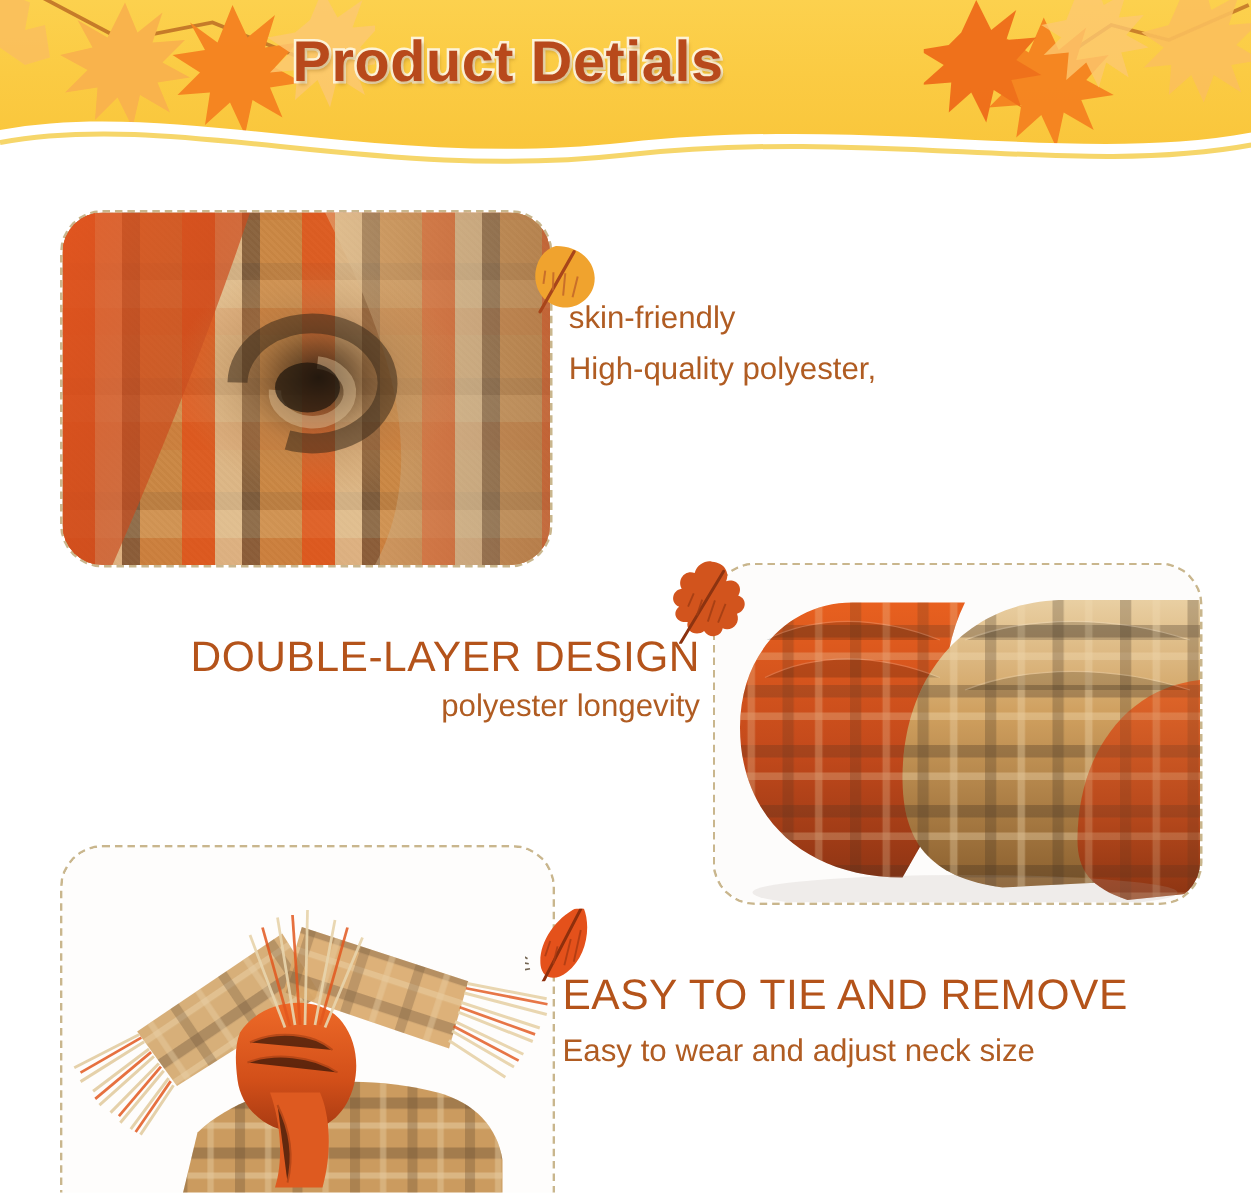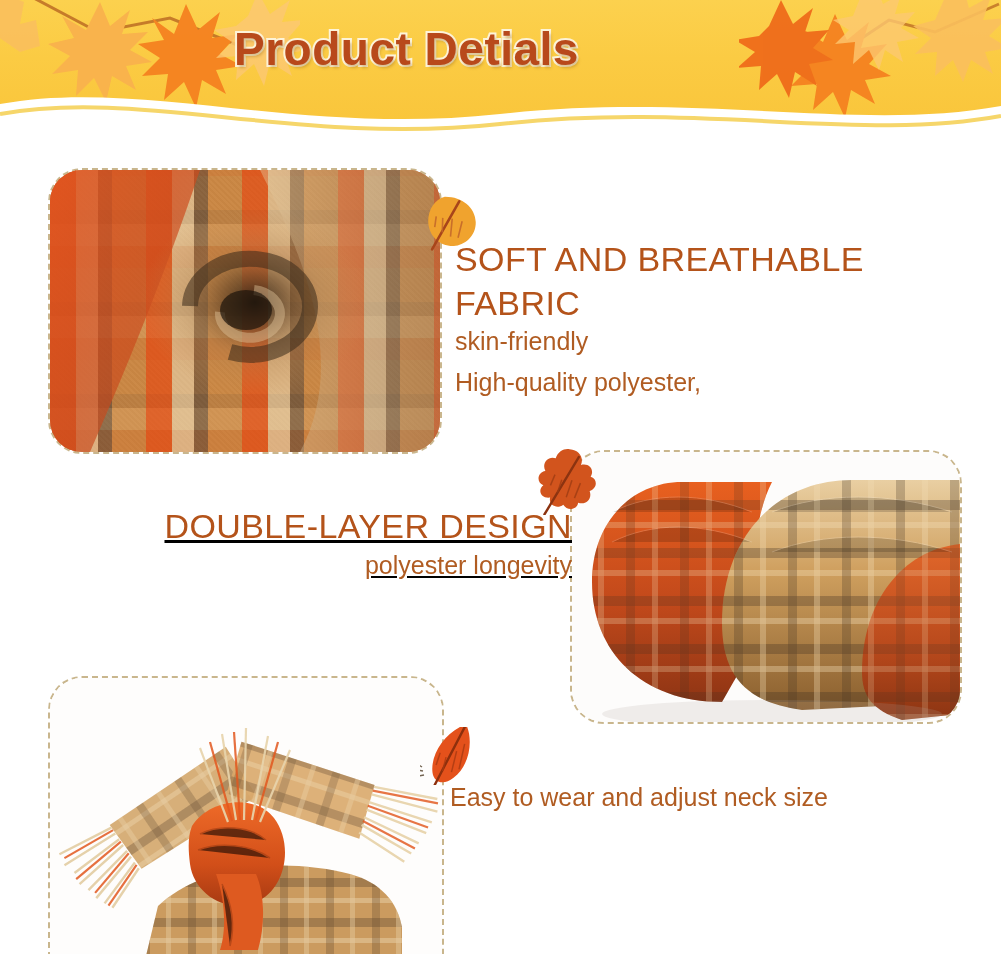--- a/index.html
+++ b/index.html
@@ -103,21 +103,21 @@
   }
   .subline {
     color: #b05c22;
     font-size: 25px;
     line-height: 1.32;
     margin: 0;
     font-family: "Liberation Sans", sans-serif;
   }
 
   .block1 { position: absolute; left: 455px; top: 238px; width: 520px; }
-  .block2 { position: absolute; left: 72px; top: 505px; width: 500px; text-align: right; text-decoration: underline; }
+  .block2 { position: absolute; left: 60px; top: 505px; width: 500px; text-align: right; }
   .block3 { position: absolute; left: 450px; top: 775px; width: 545px; }
 
   .leaf-icon { position: absolute; }
   .leaf1 { left: 418px; top: 192px; }
   .leaf2 { left: 532px; top: 447px; }
   .leaf3 { left: 420px; top: 727px; }
 </style>
 </head>
 <body>
 
@@ -206,21 +206,20 @@
     <g stroke="#c2662a" stroke-width="1.6" opacity="0.85">
       <path d="M22 38 L26 24"></path>
         <path d="M29 44 L35 27"></path>
         <path d="M36 47 L44 32"></path>
         <path d="M16 31 L20 21"></path>
     </g>
   </g>
 </svg>
 
 <div class="block1">
-  <p class="headline">SOFT AND BREATHABLE FABRIC</p>
   <p class="subline">skin-friendly</p>
   <p class="subline" style="margin-top:8px;">High-quality polyester,</p>
 </div>
 
 <div class="photo-card" style="left:570px; top:450px; width:388px; height:270px;">
   <div class="photo-inner">
     <div style="position:absolute;inset:0;background:#fdfcfb;"></div>
     <svg style="position:absolute;inset:0;" viewBox="0 0 388 270" preserveAspectRatio="none">
       <defs>
         <linearGradient id="fold1" x1="0" y1="0" x2="0" y2="1">
@@ -378,14 +377,15 @@
     </g>
   </g>
   <g stroke="#5b4a34" stroke-width="1.4" opacity="0.85">
     <path d="M2 40 L-8 34"></path>
       <path d="M3 44 L-8 42"></path>
       <path d="M4 48 L-7 50"></path>
   </g>
 </svg>
 
 <div class="block3">
+  <p class="headline">EASY TO TIE AND REMOVE</p>
   <p class="subline" style="margin-top:6px;">Easy to wear and adjust neck size</p>
 </div>
 
 </body></html>

